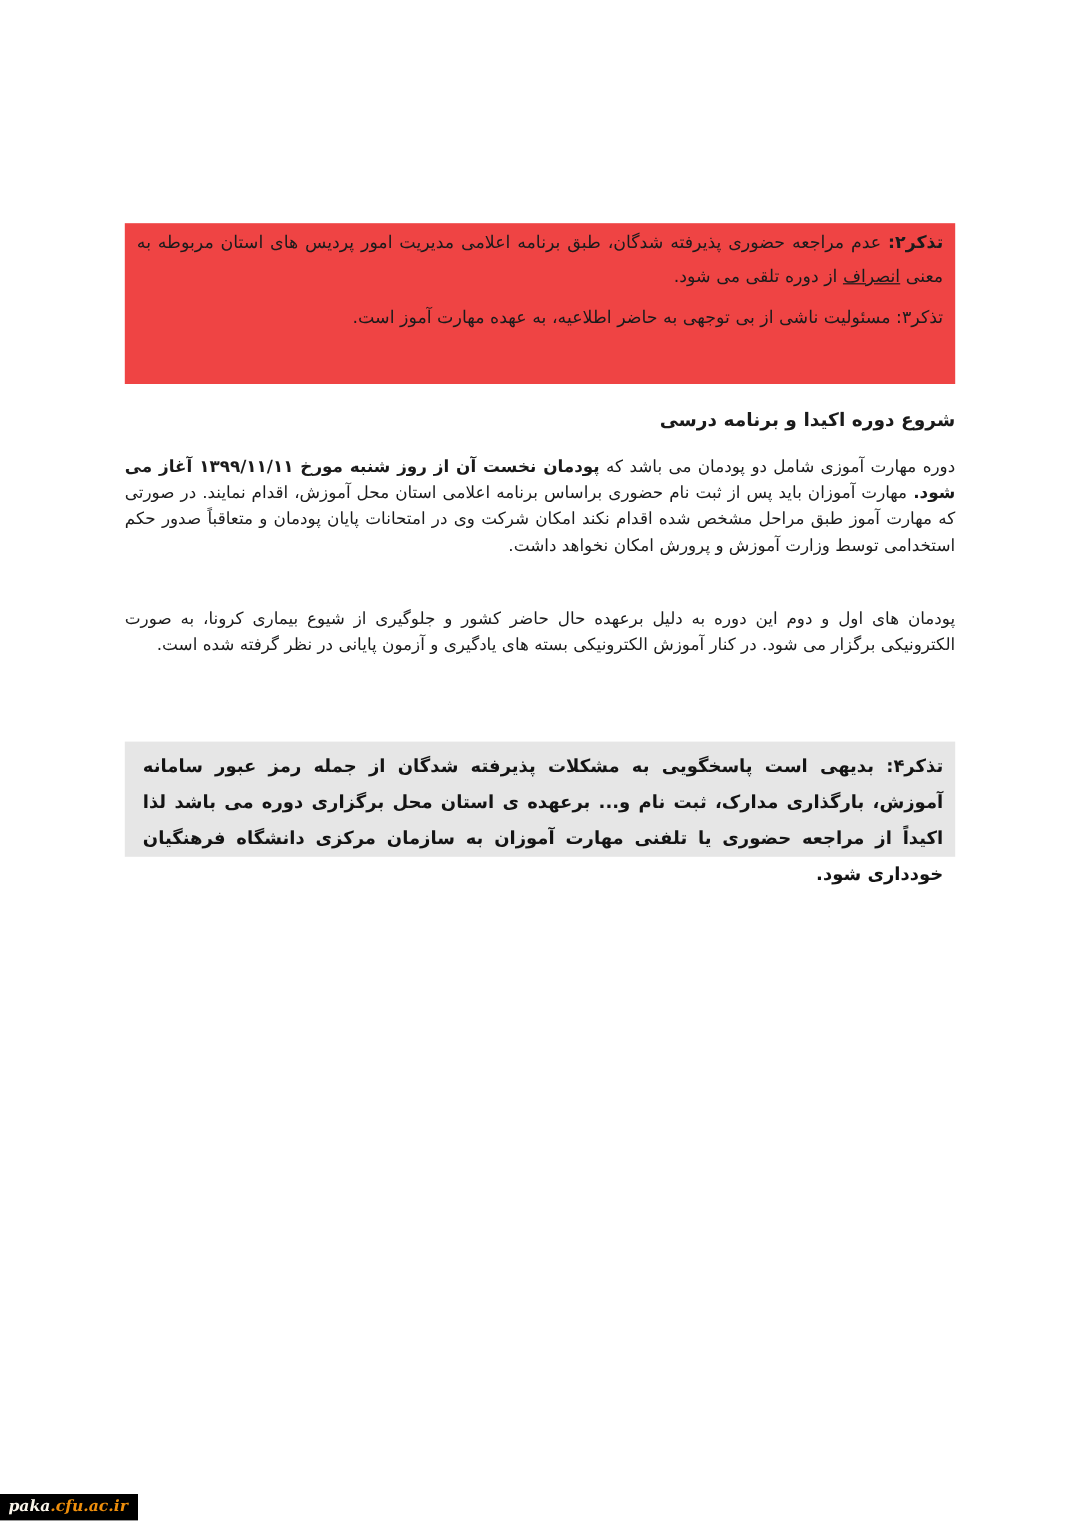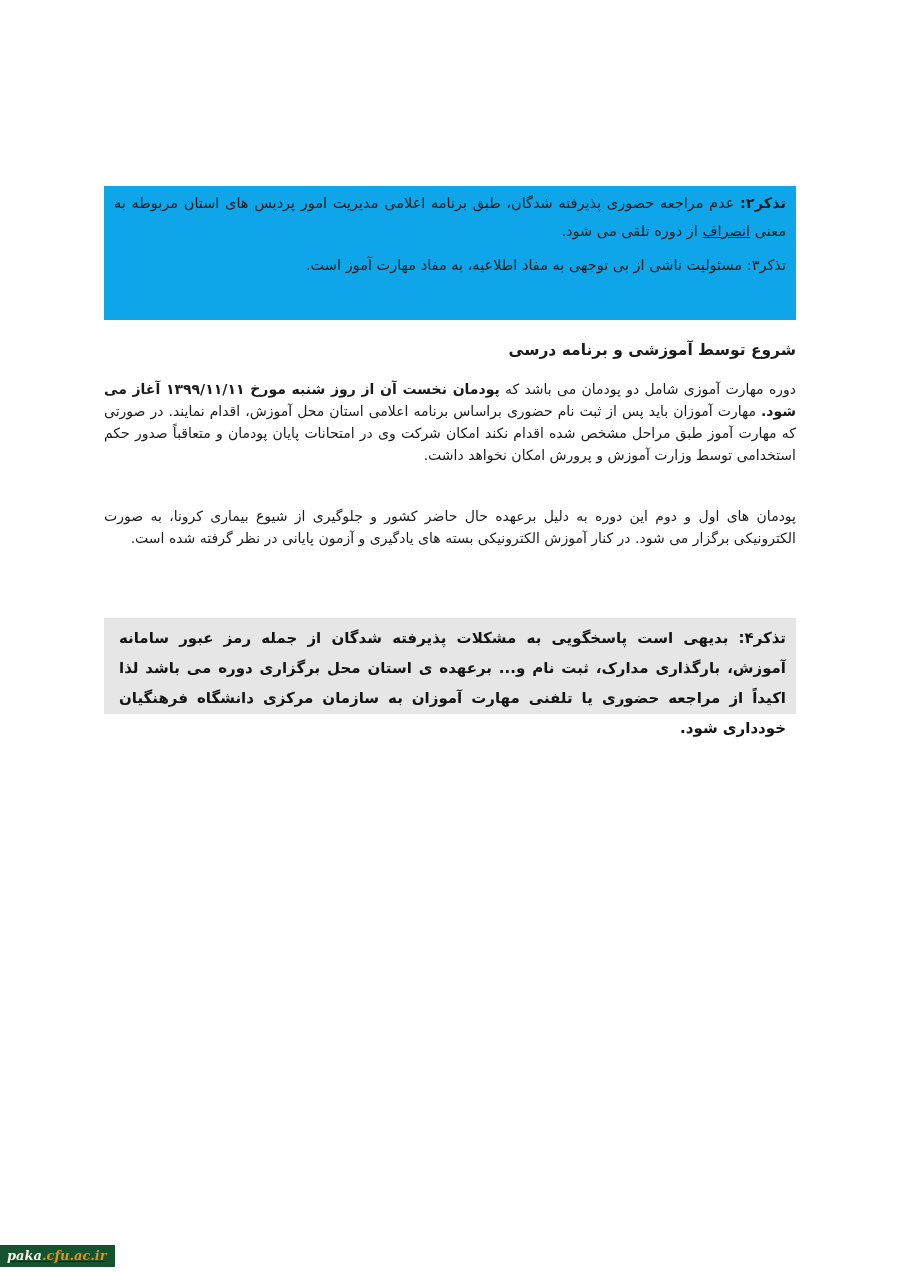--- a/index.html
+++ b/index.html
@@ -75,30 +75,30 @@
     line-height: 20px;
     padding: 1px 8px 1px 7px;
     white-space: nowrap;
   }
 </style>
 </head>
 <body>
 
 <div class="page">
 
-  <section class="notice-box notice-box-top" style="background: #0ea5e9;">
+  <section class="notice-box notice-box-top" style="background: #ef4444;">
     <p><span style="font-weight: bold;">تذکر۲:</span><span> عدم مراجعه حضوری پذیرفته شدگان، طبق برنامه اعلامی مدیریت امور پردیس های استان مربوطه به معنی </span><span style="text-decoration: underline;">انصراف</span><span> از دوره تلقی می شود.</span></p>
-    <p><span style="font-weight: normal;">تذکر۳:</span><span> مسئولیت ناشی از بی توجهی به مفاد اطلاعیه، به مفاد مهارت آموز است.</span></p>
+    <p><span style="font-weight: normal;">تذکر۳:</span><span> مسئولیت ناشی از بی توجهی به حاضر اطلاعیه، به عهده مهارت آموز است.</span></p>
   </section>
 
-  <h2 class="section-heading">شروع توسط آموزشی و برنامه درسی</h2>
+  <h2 class="section-heading">شروع دوره اکیدا و برنامه درسی</h2>
 
   <p class="body-paragraph para-course-start"><span>دوره مهارت آموزی شامل دو پودمان می باشد که </span><span style="font-weight: bold;">پودمان نخست آن از روز شنبه مورخ ۱۳۹۹/۱۱/۱۱ آغاز می شود.</span><span> مهارت آموزان باید پس از ثبت نام حضوری براساس برنامه اعلامی استان محل آموزش، اقدام نمایند. در صورتی که مهارت آموز طبق مراحل مشخص شده اقدام نکند امکان شرکت وی در امتحانات پایان پودمان و متعاقباً صدور حکم استخدامی توسط وزارت آموزش و پرورش امکان نخواهد داشت.</span></p>
 
   <p class="body-paragraph para-electronic"><span>پودمان های اول و دوم این دوره به دلیل برعهده حال حاضر کشور و جلوگیری از شیوع بیماری کرونا، به صورت الکترونیکی برگزار می شود. در کنار آموزش الکترونیکی بسته های یادگیری و آزمون پایانی در نظر گرفته شده است.</span></p>
 
   <section class="notice-box notice-box-bottom" style="background: rgb(230, 230, 230); padding-left: 15px;">
     <p><span style="font-weight: bold;">تذکر۴: بدیهی است پاسخگویی به مشکلات پذیرفته شدگان از جمله رمز عبور سامانه آموزش، بارگذاری مدارک، ثبت نام و... برعهده ی استان محل برگزاری دوره می باشد لذا اکیداً از مراجعه حضوری یا تلفنی مهارت آموزان به سازمان مرکزی دانشگاه فرهنگیان خودداری شود.</span></p>
   </section>
 
-  <footer class="site-badge" style="background: #14532d; text-decoration: underline;"><span style="color: rgb(250, 245, 234);">paka</span><span style="color: rgb(238, 142, 12);">.cfu.ac.ir</span></footer>
+  <footer class="site-badge" style="background: #000000;"><span style="color: rgb(250, 245, 234);">paka</span><span style="color: rgb(238, 142, 12);">.cfu.ac.ir</span></footer>
 
 </div>
 
 </body></html>

